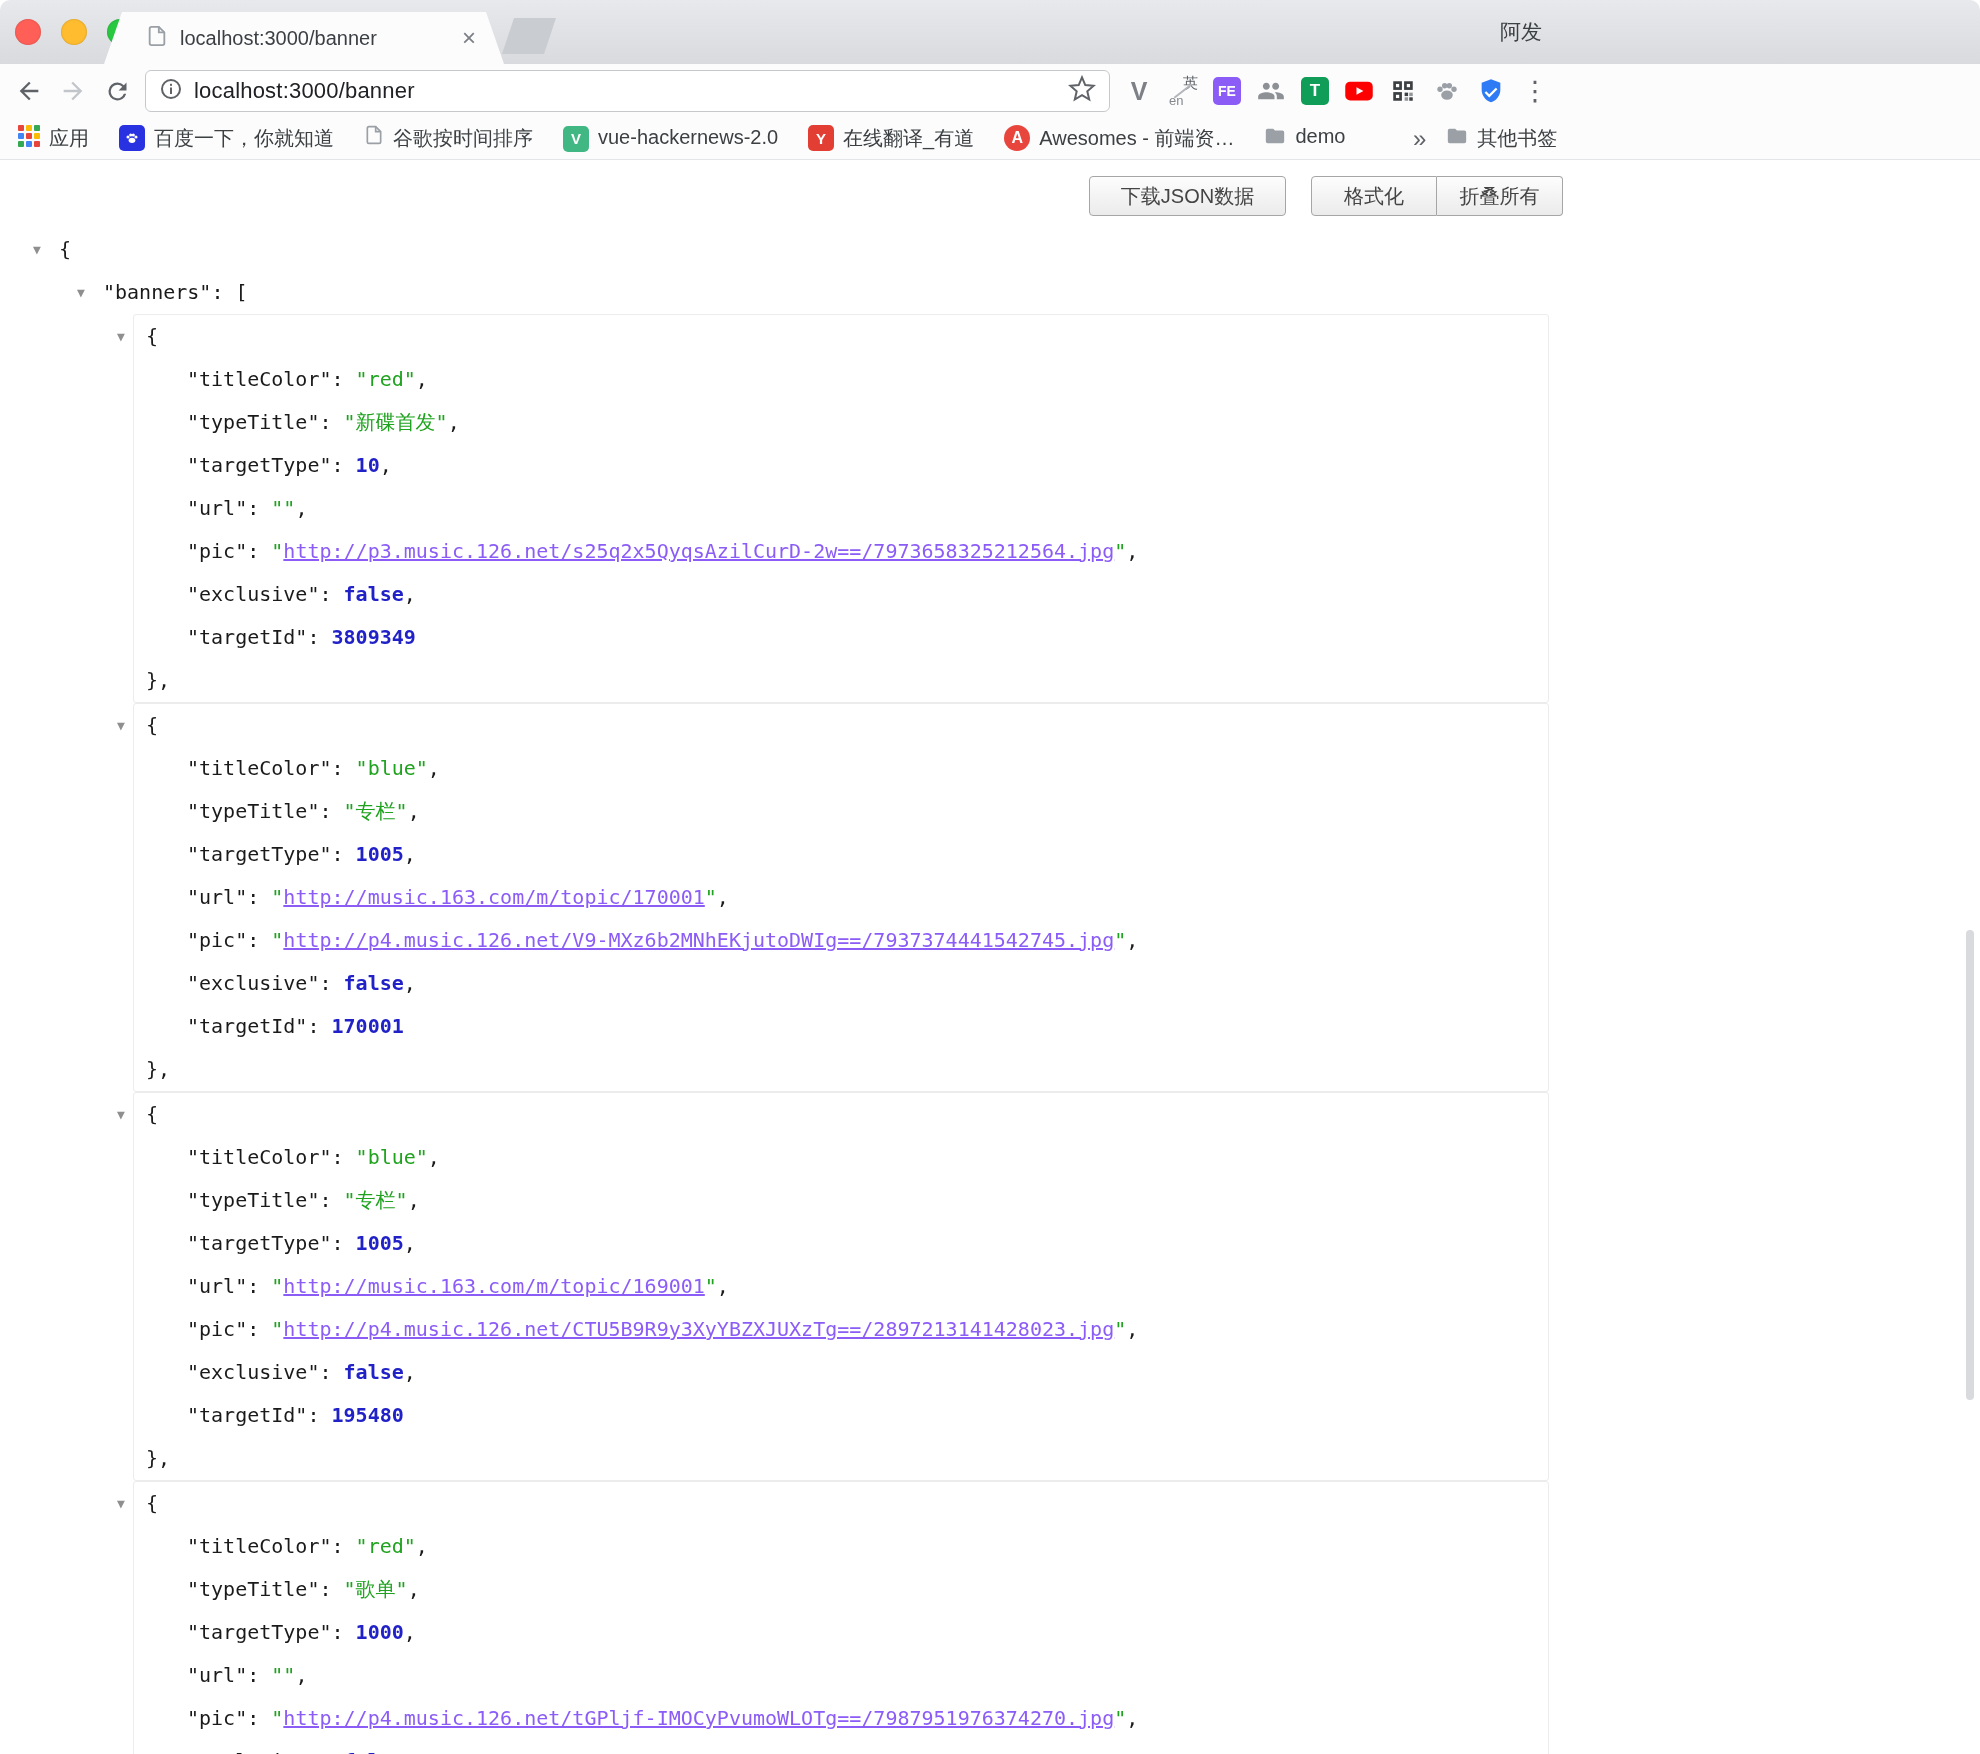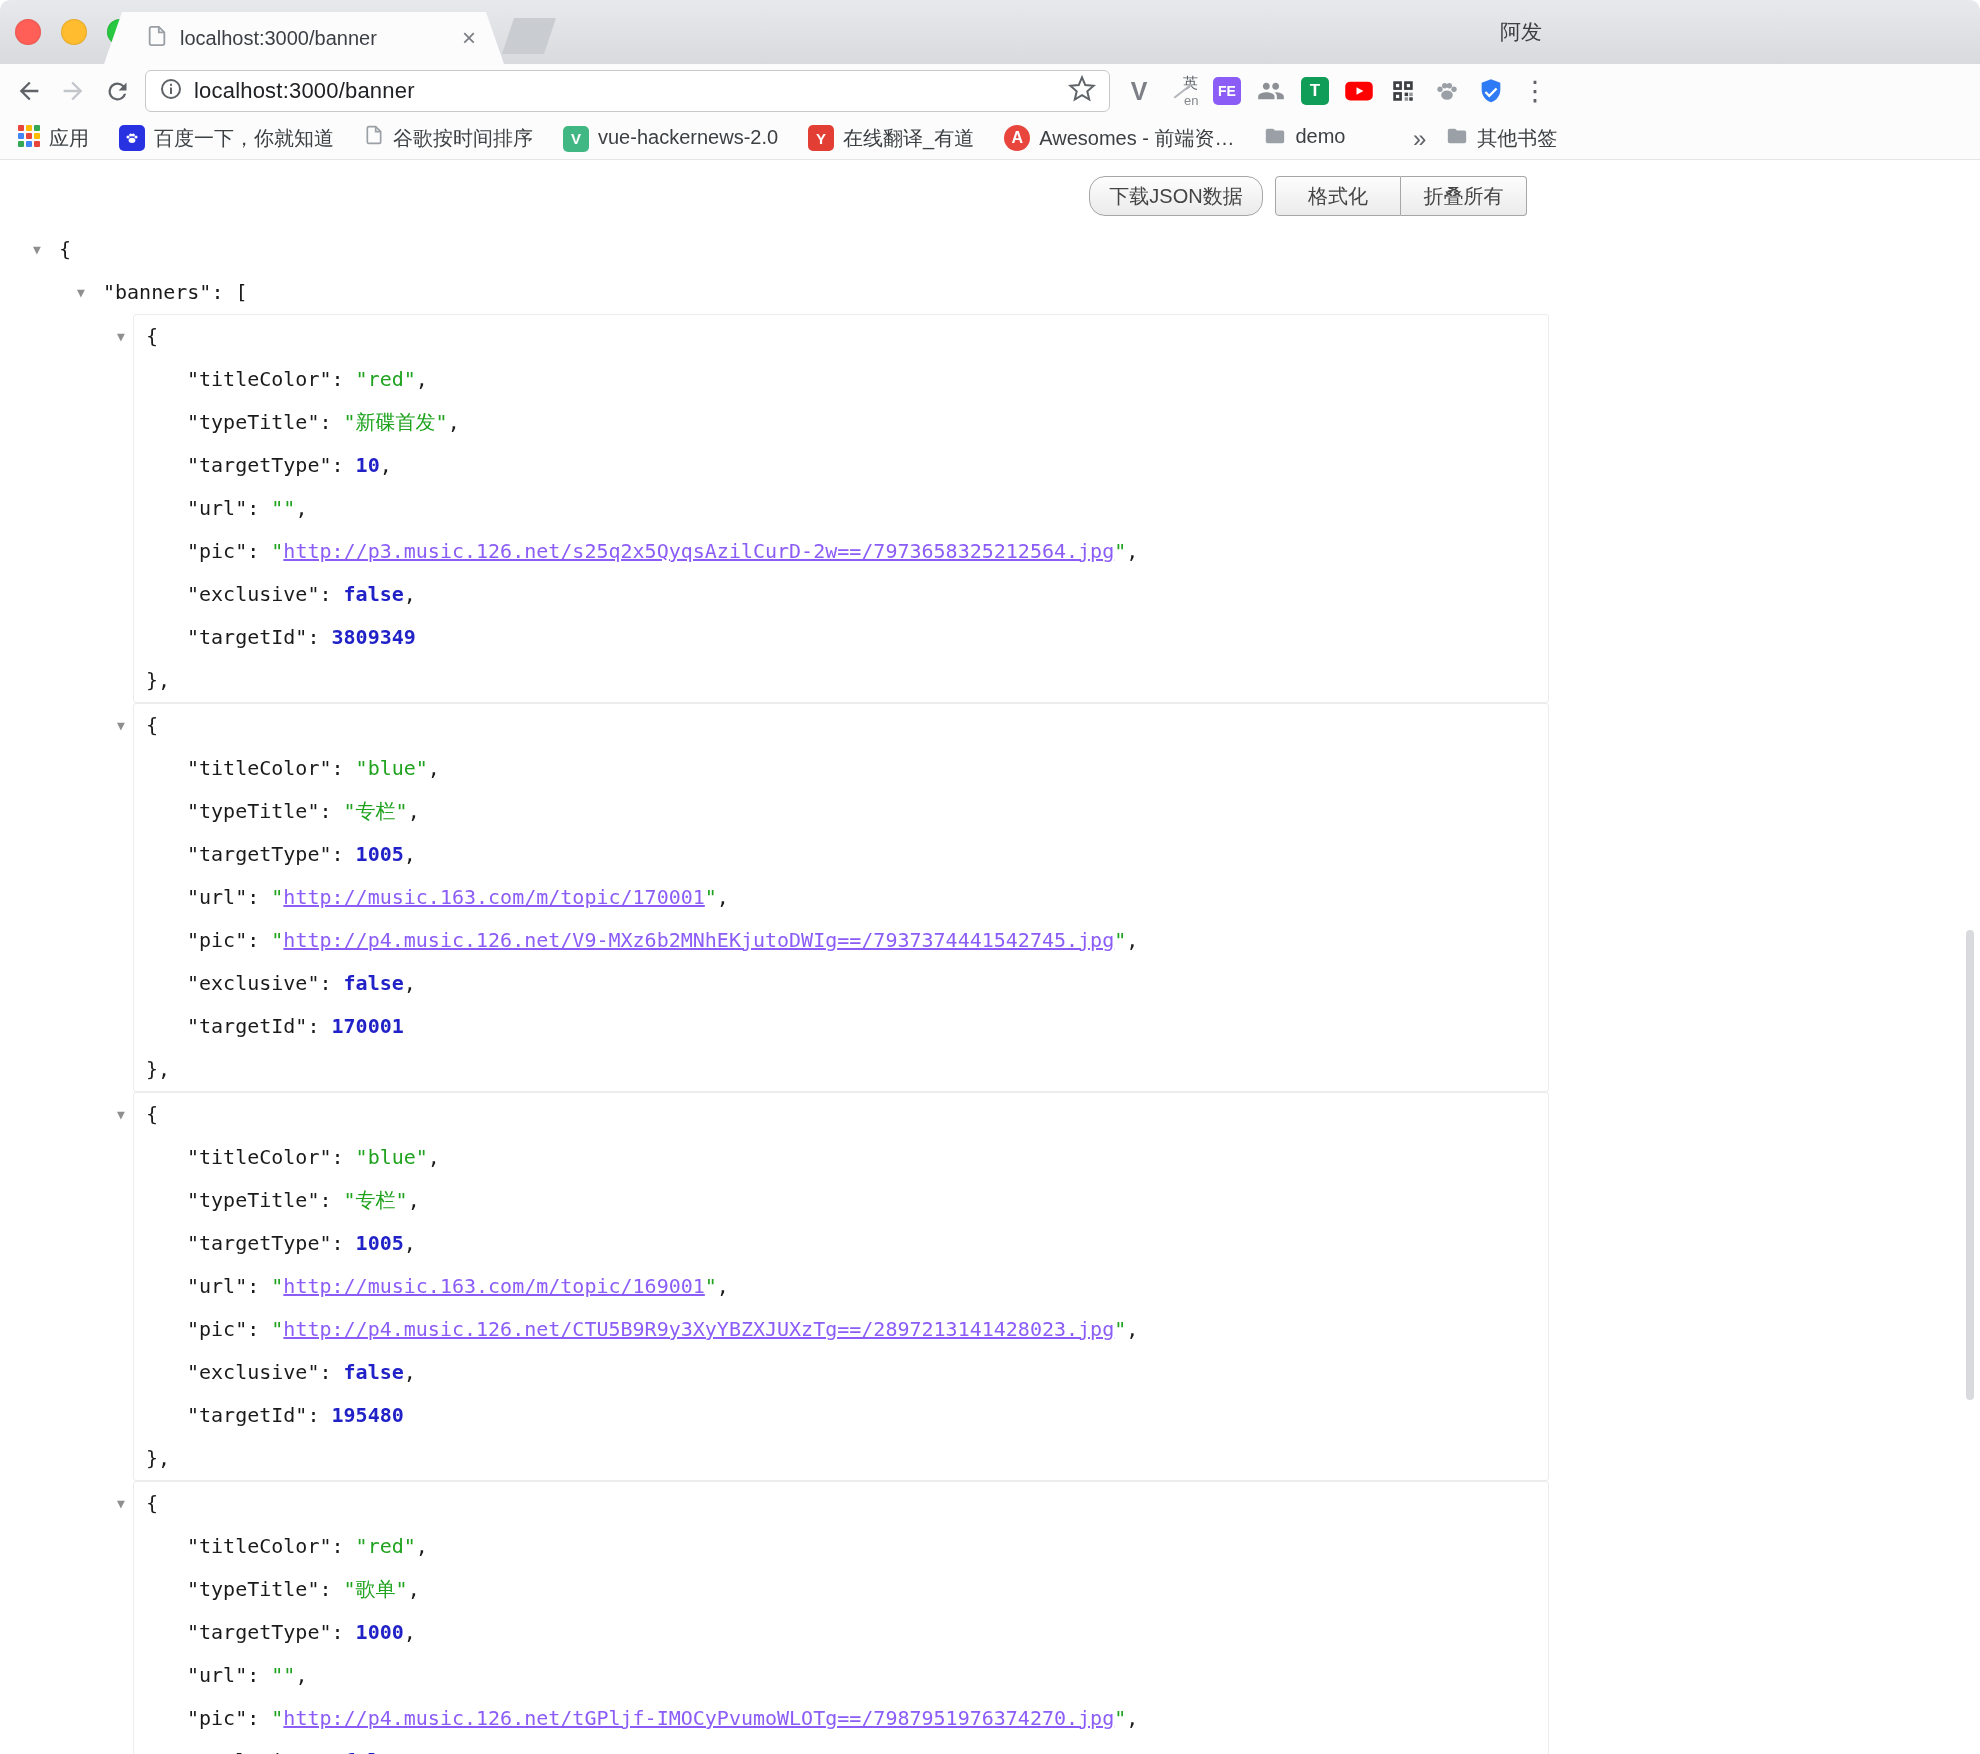--- a/index.html
+++ b/index.html
@@ -27,21 +27,21 @@
            display:flex;align-items:center;padding:0 13px;gap:11px;flex:0 0 auto;cursor:text}
   .url-text{font-size:22px;color:#202124;white-space:nowrap;letter-spacing:.2px}
   .omni-spacer{flex:1}
   .ext-row{display:flex;align-items:center;gap:10px}
   .ext{width:34px;height:34px;display:flex;align-items:center;justify-content:center;cursor:pointer;position:relative}
   .fe-badge{width:28px;height:28px;border-radius:5px;background:#8b5cf6;color:#fff;font-size:14px;font-weight:bold;display:flex;align-items:center;justify-content:center}
   .tm-badge{width:28px;height:28px;border-radius:5px;background:#0f9d58;color:#fff;font-size:17px;font-weight:bold;display:flex;align-items:center;justify-content:center}
   .vim-badge{font-size:25px;font-weight:bold;color:#7d8187;line-height:1}
   .tr-icon{position:relative;width:32px;height:32px}
   .tr-zh{position:absolute;top:-1px;right:1px;font-size:15px;color:#5f6368;font-style:normal}
-  .tr-en{position:absolute;bottom:-1px;left:17px;font-size:13px;color:#85898e;font-style:normal}
+  .tr-en{position:absolute;bottom:-1px;left:2px;font-size:13px;color:#85898e;font-style:normal}
   .tr-icon::after{content:'';position:absolute;left:5px;right:5px;top:15px;height:2px;background:#b3b6ba;transform:rotate(-38deg)}
   .menu-dots{font-size:27px;color:#5f6368;cursor:pointer;width:30px;text-align:center}
 
   
   .bookmarks{height:42px;background:#fcfcfd;border-bottom:1px solid #e3e5e8;display:flex;align-items:center;
              padding:0 18px;gap:30px;position:relative}
   .bm{display:flex;align-items:flex-start;gap:9px;font-size:20px;color:#3c4043;white-space:nowrap;cursor:pointer}
   .bm-right{position:absolute;left:1413px;top:0;height:41px;display:flex;align-items:center;gap:20px}
   .chevron{font-size:24px;color:#5f6368;cursor:pointer}
   .apps-grid{display:grid;grid-template-columns:repeat(3,6px);grid-auto-rows:6px;gap:2px}
@@ -54,21 +54,21 @@
   .vue-badge{background:#41b883}
   .yd-badge{background:#e33e33}
   .aw-badge{width:26px;height:26px;border-radius:50%;background:#e8453c;color:#fff;font-weight:bold;font-size:16px;display:flex;align-items:center;justify-content:center}
 
   
   .content{position:relative;height:1594px;background:#fff;overflow:hidden}
   .btns{position:absolute;top:16px;left:1089px;display:flex;z-index:5}
   .btn{height:40px;font-size:20px;color:#444;background:linear-gradient(#fdfdfd,#ebebeb);
        border:1px solid #a6a6a6;display:flex;align-items:center;justify-content:center;cursor:pointer;
        font-family:"Liberation Sans","DejaVu Sans",sans-serif}
-  .btn-download{width:174px;border-radius:16px;margin-right:12px}
+  .btn-download{width:197px;border-radius:4px;margin-right:25px}
   .btn-format{width:126px;border-radius:4px 0 0 4px}
   .btn-collapse{width:126px;border-radius:0 4px 4px 0;border-left:none}
 
   
   .json{padding-top:68px;font-family:"DejaVu Sans Mono","Liberation Mono",monospace;font-size:20px;color:#1a1a1a}
   .jline{line-height:43px;position:relative;white-space:pre}
   .marker{position:absolute;top:0;font-size:13px;color:#8f8f8f;line-height:43px;cursor:pointer}
   .obj-box{margin-left:133px;width:1416px;border:1px solid #ececec;border-radius:3px;position:relative;background:#fff}
   .key{color:#1a1a1a}
   .p{color:#1a1a1a}

